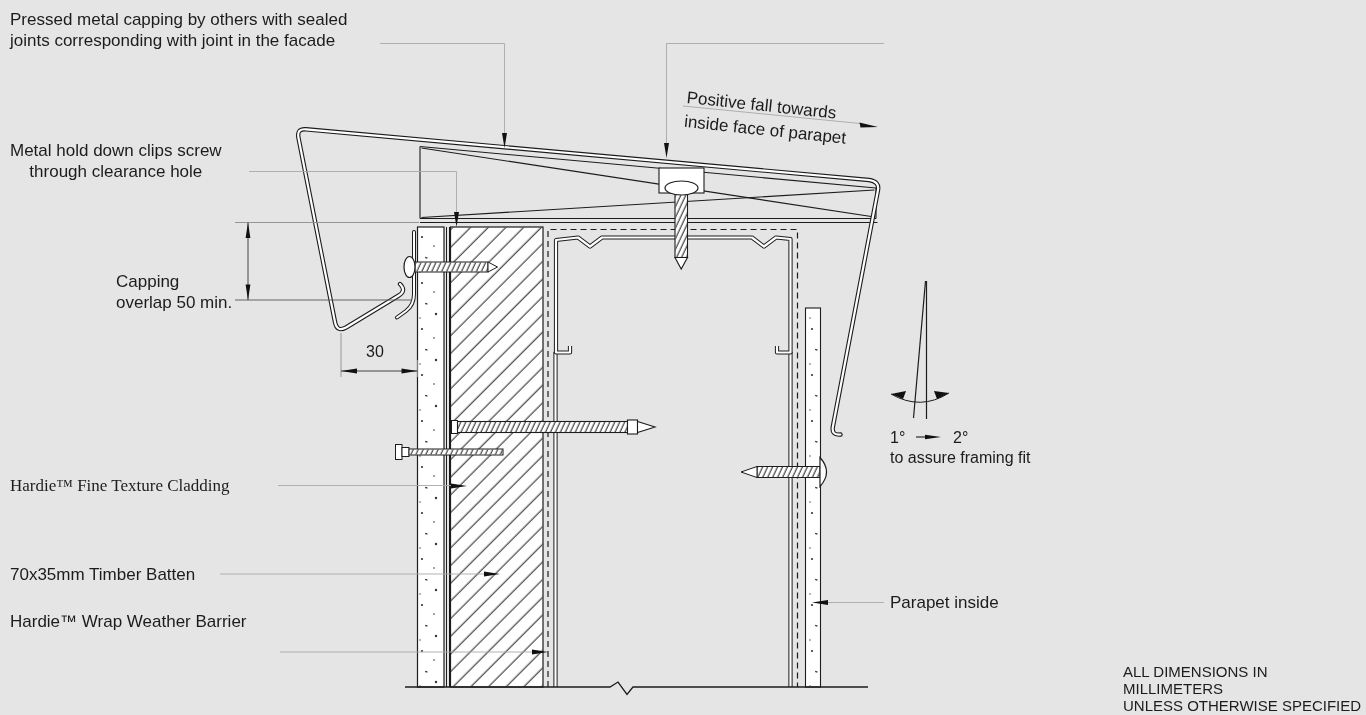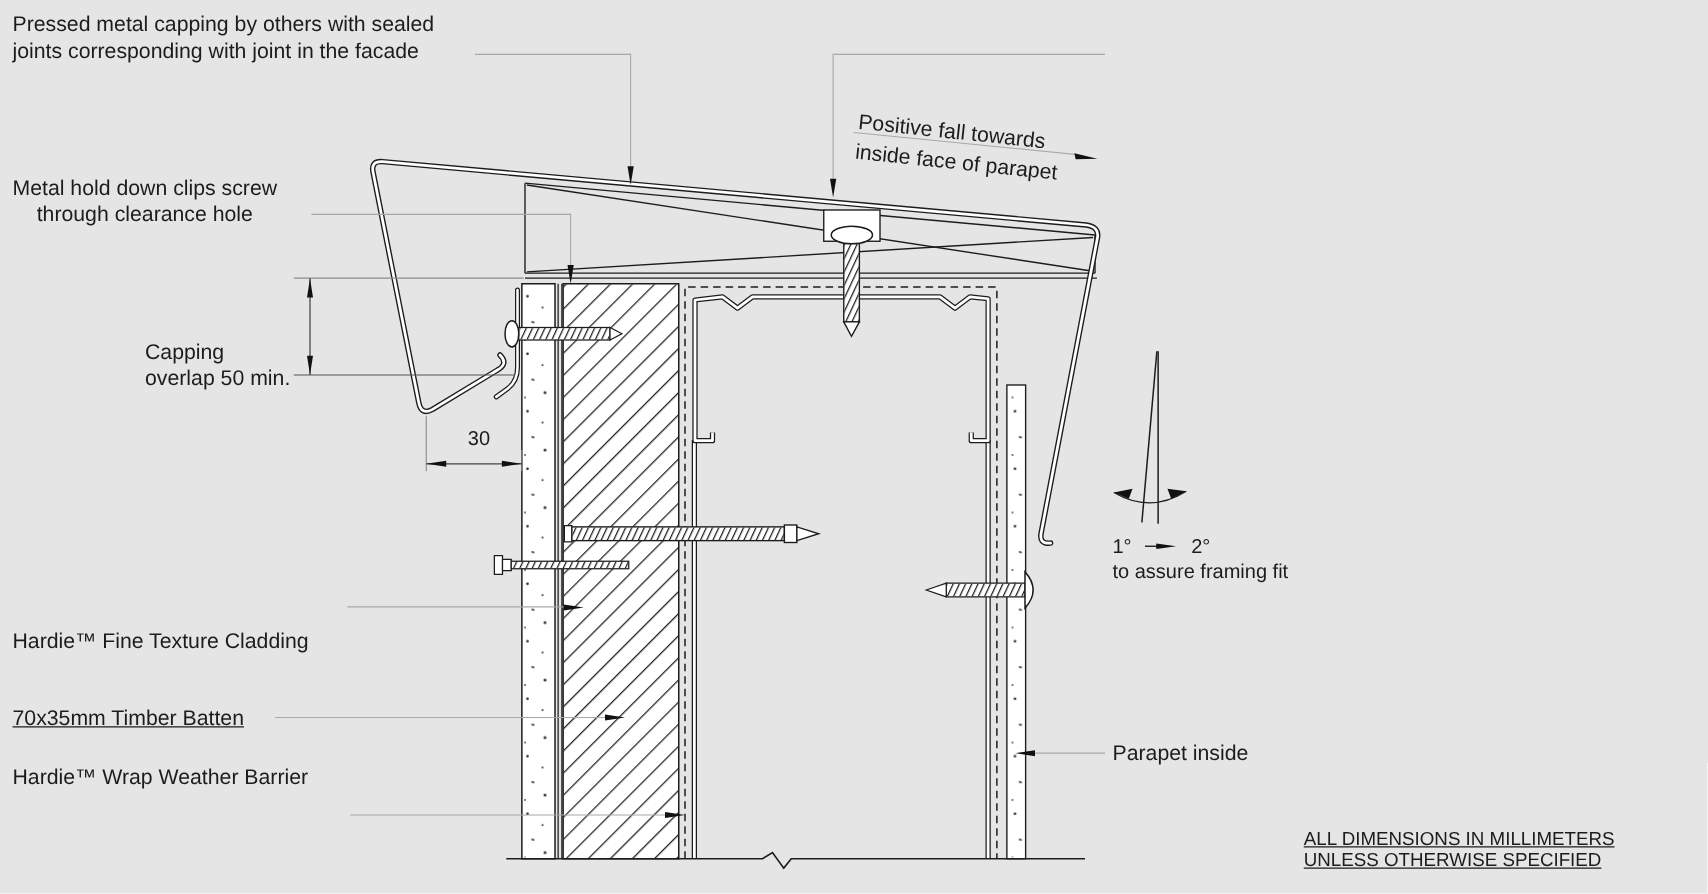--- a/index.html
+++ b/index.html
@@ -4,21 +4,21 @@
 <style>
   html,body{margin:0;padding:0;background:#fff;}
   #canvas{position:relative;width:1366px;height:715px;background:#e5e5e5;overflow:hidden;
           font-family:"Liberation Sans",sans-serif;color:#1c1c1c;}
   #linework{position:absolute;left:0;top:0;}
   .lbl{position:absolute;font:17px/21px "Liberation Sans",sans-serif;color:#1c1c1c;
        white-space:pre-line;}
   .lbl-rot{transform:rotate(6deg);transform-origin:0 0;line-height:24px;}
   .lbl-dim{font-size:16px;}
   .lbl-foot{font-size:15px;line-height:17px;}
-  .c{text-align:right;}
+  .c{text-align:left;}
 </style>
 </head>
 <body>
 
 <div id="canvas">
 
 <svg id="linework" width="1366" height="715" viewBox="0 0 1366 715">
   <defs>
     <pattern id="hatch" patternUnits="userSpaceOnUse" width="12.5" height="12.5" patternTransform="rotate(45)">
       <line x1="6" y1="-1" x2="6" y2="14" stroke="#1c1c1c" stroke-width="1"></line>
@@ -195,34 +195,34 @@
 joints corresponding with joint in the facade</div>
 
 <div class="lbl" style="left:10px;top:140px;text-align:center;">Metal hold down clips screw
 through clearance hole</div>
 
 <div class="lbl" style="left:116px;top:232px;margin-top:39px;">Capping
 overlap 50 min.</div>
 
 <div class="lbl lbl-dim c" style="left:366px;top:341px;width:26px;">30</div>
 
-<div class="lbl" style="left:10px;top:502px;">Hardie™ Fine Texture Cladding</div>
-
-<div class="lbl" style="left:10px;top:564px;text-decoration:underline;">70x35mm Timber Batten</div>
+<div class="lbl" style="left:10px;top:475px;font-family:Liberation Serif, serif;">Hardie™ Fine Texture Cladding</div>
+
+<div class="lbl" style="left:10px;top:564px;">70x35mm Timber Batten</div>
 
 <div class="lbl" style="left:10px;top:611px;">Hardie™ Wrap Weather Barrier</div>
 
 
 <div class="lbl lbl-rot" style="left:688px;top:86px;">Positive fall towards
 inside face of parapet</div>
 
 <div class="lbl lbl-dim" style="left:890px;top:427px;">1°</div>
 
 <div class="lbl lbl-dim" style="left:953px;top:427px;">2°</div>
 
 <div class="lbl lbl-dim" style="left:890px;top:447px;">to assure framing fit</div>
 
 <div class="lbl" style="left:890px;top:592px;">Parapet inside</div>
 
-<div class="lbl lbl-foot" style="left:1043px;top:663px;text-decoration:underline;">ALL DIMENSIONS IN MILLIMETERS
+<div class="lbl lbl-foot" style="left:1123px;top:663px;">ALL DIMENSIONS IN MILLIMETERS
 UNLESS OTHERWISE SPECIFIED</div>
 
 </div>
 
 </body></html>

